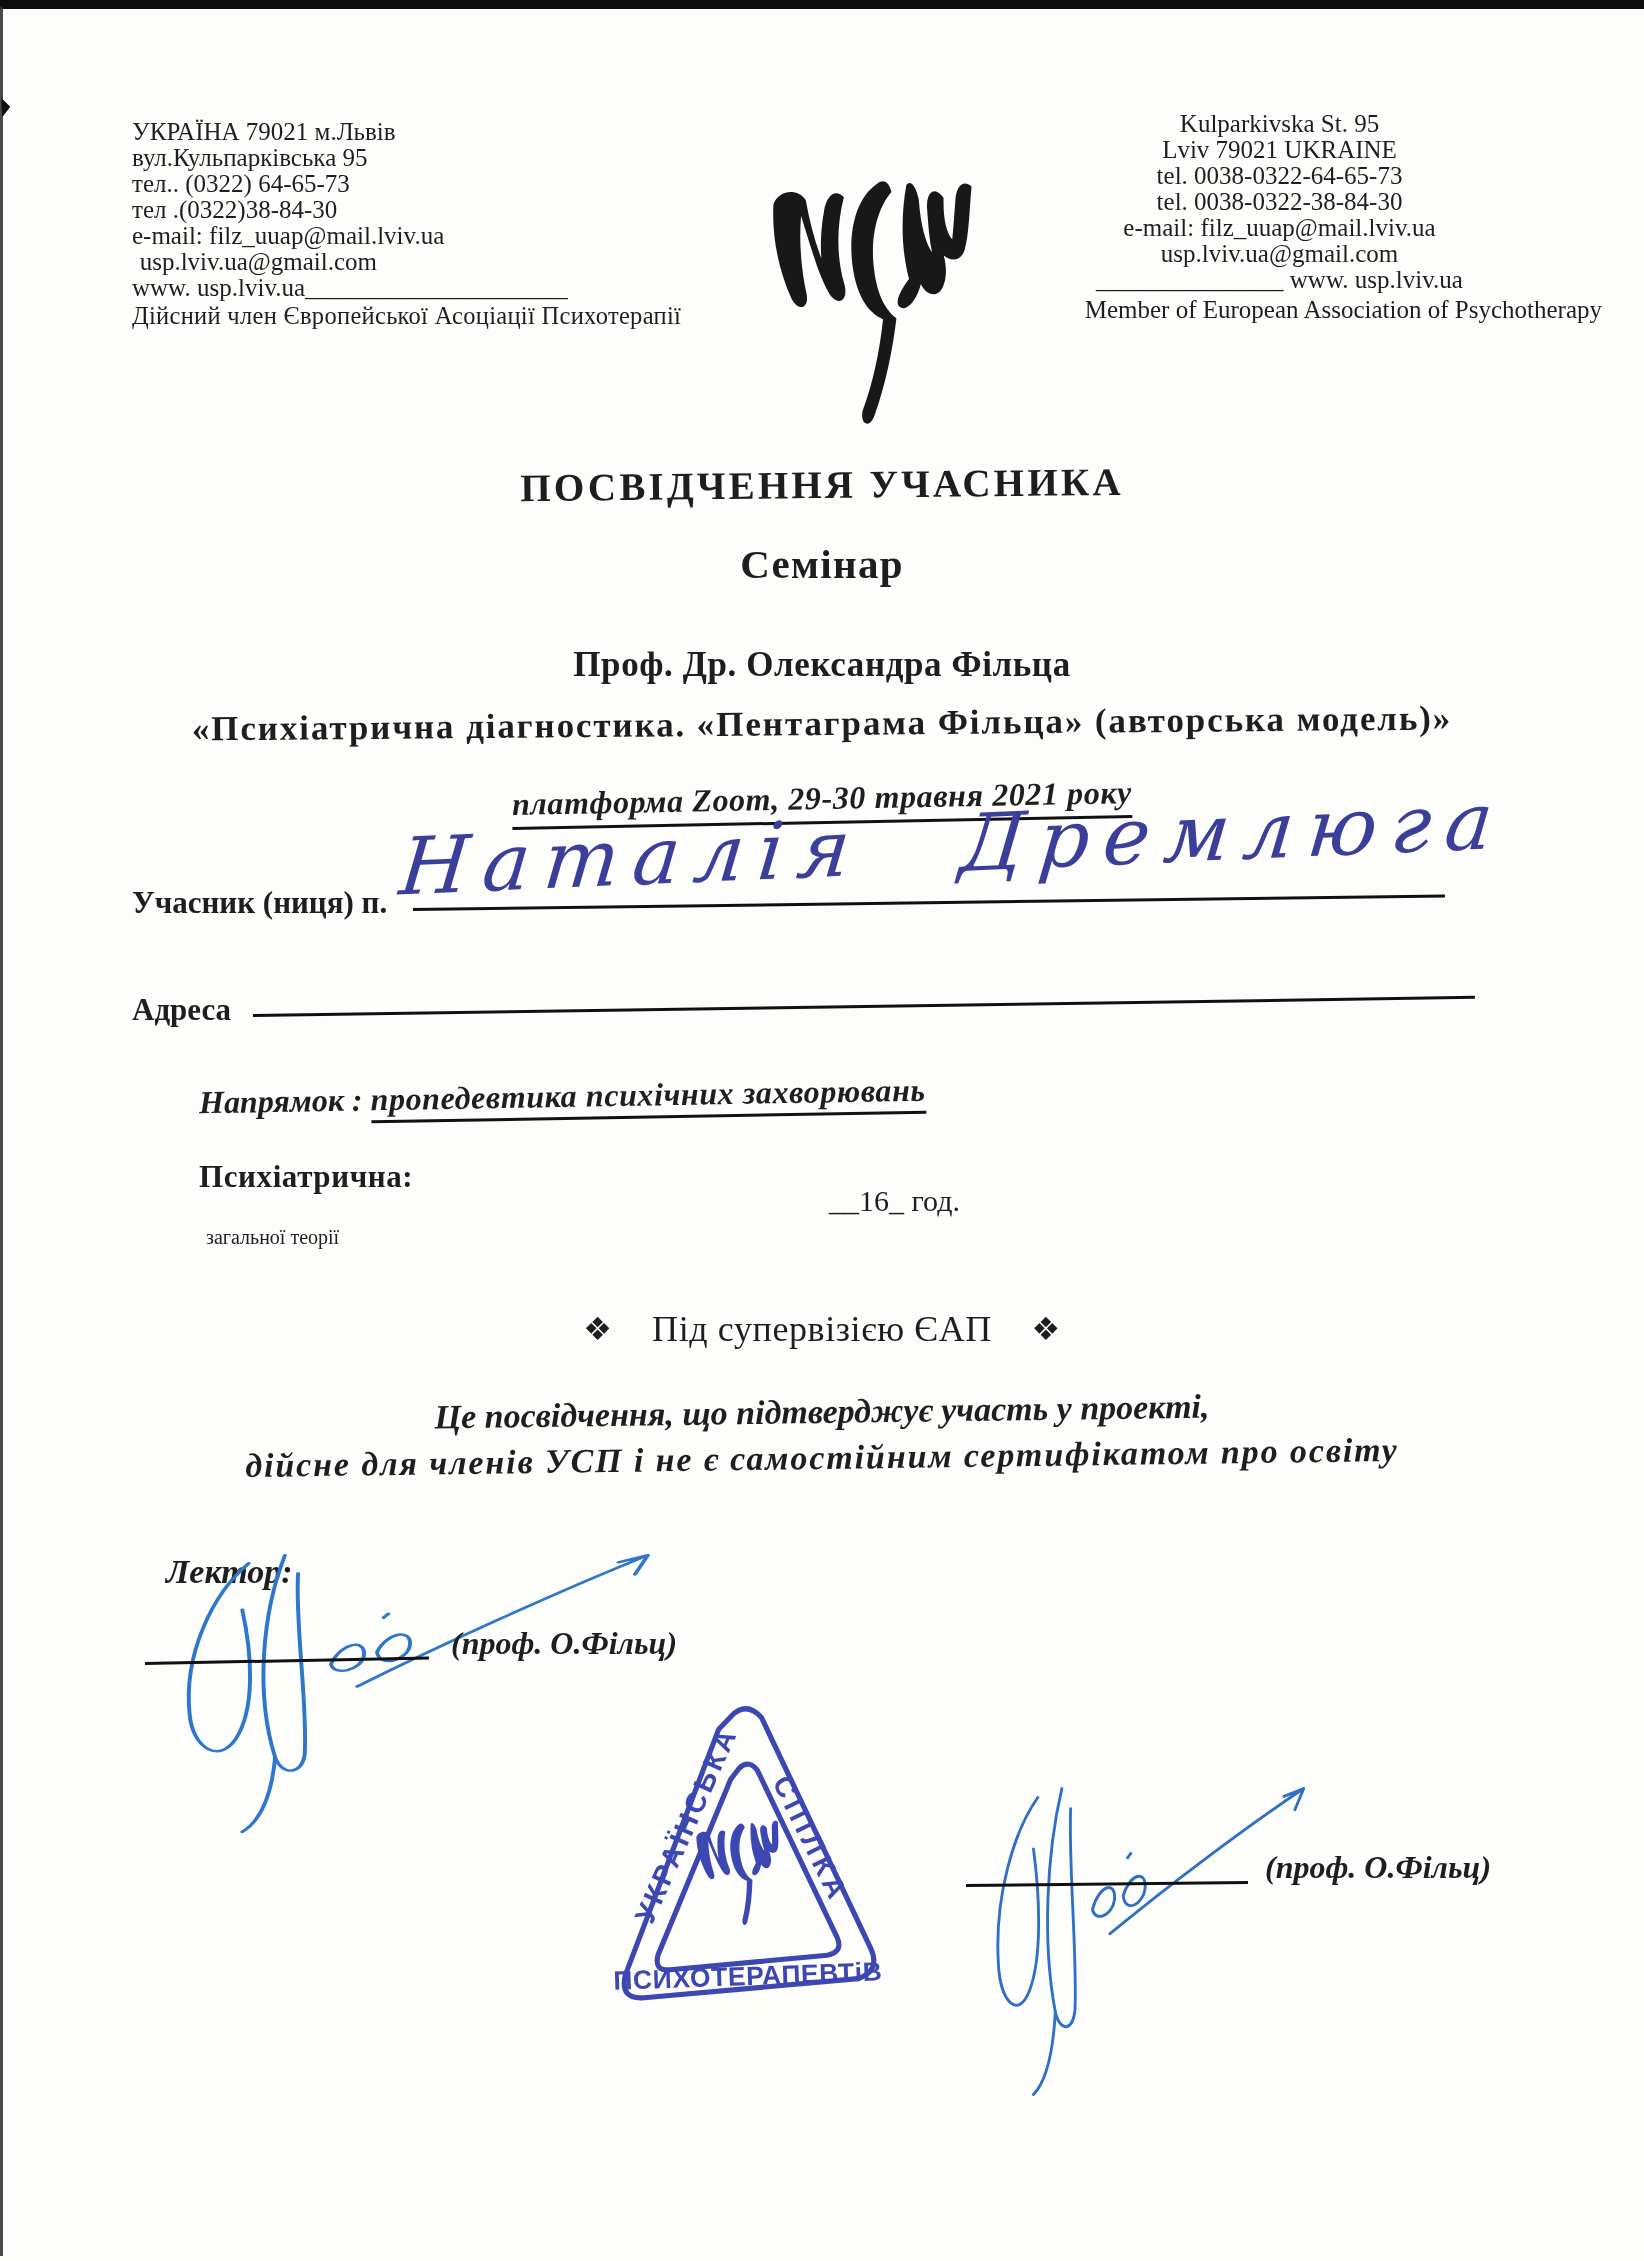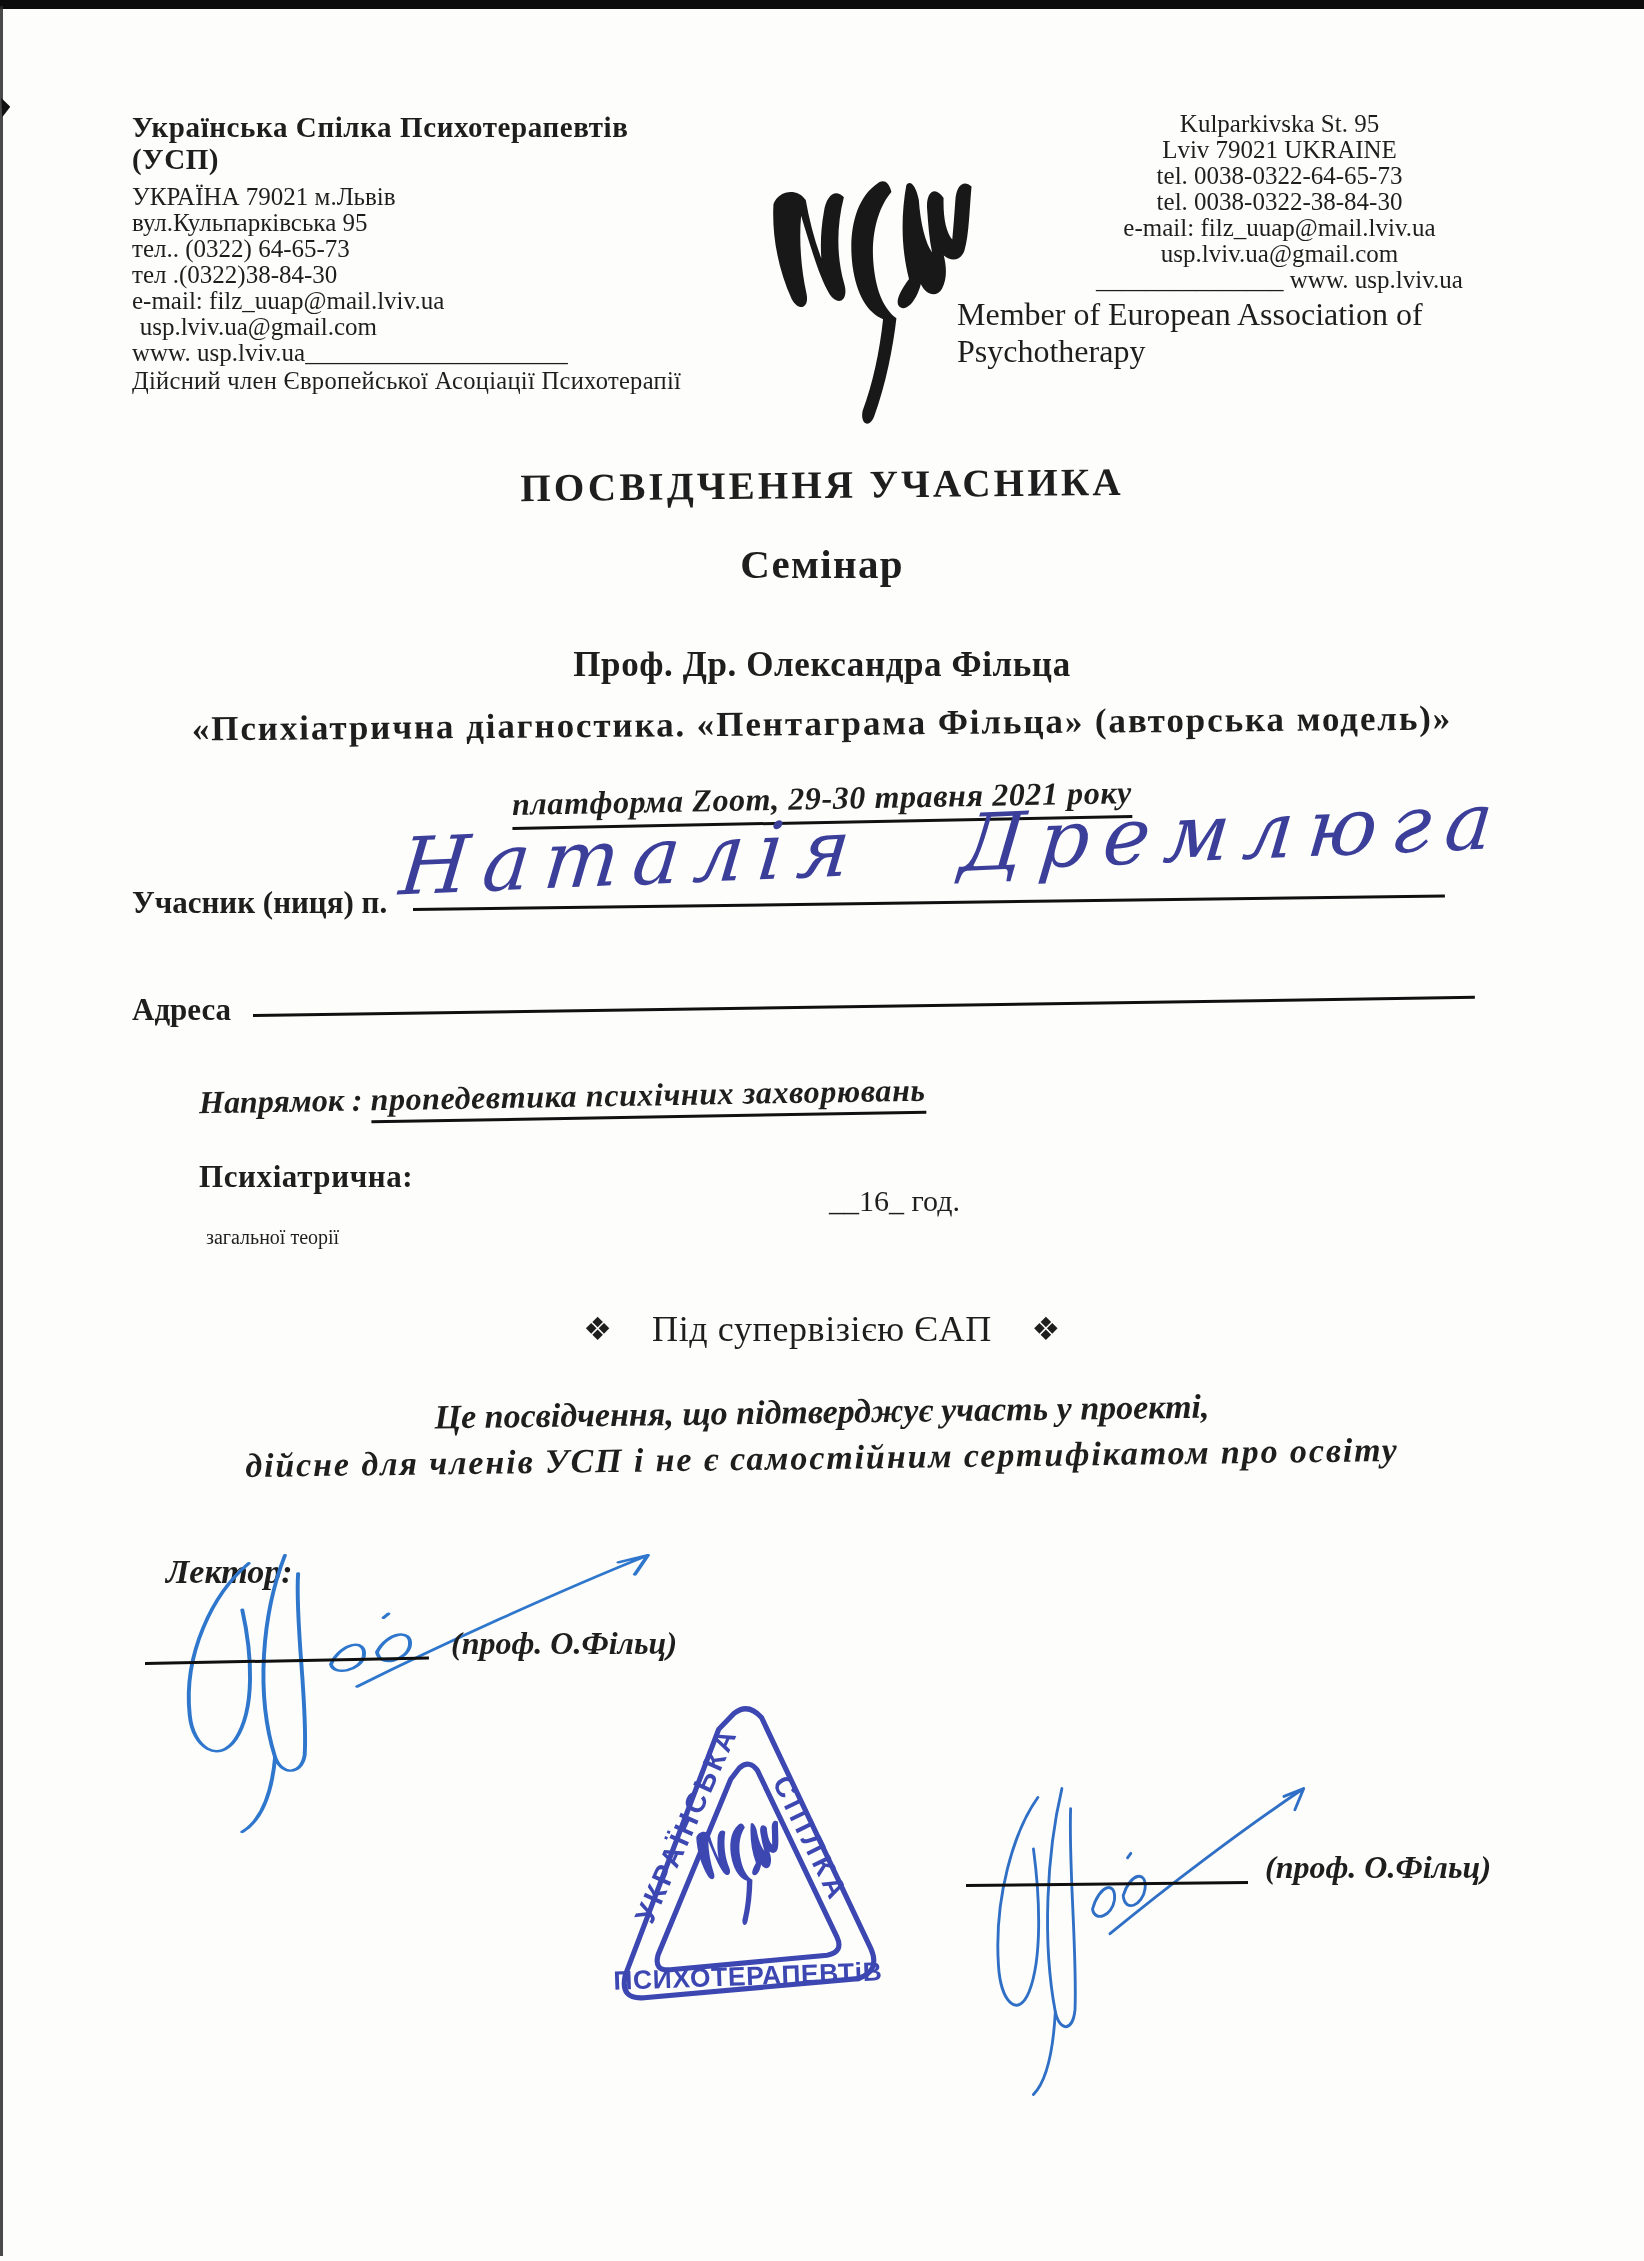--- a/index.html
+++ b/index.html
@@ -12,21 +12,21 @@
   .scan-speck{left:1.3px;top:98px;width:9px;height:19.3px;background:#111;
               clip-path:polygon(0 0,100% 45%,10% 100%);}
   
   .org-left{left:132px;top:111px;width:619px;}
   .org-left .org-name{font-size:29px;font-weight:bold;line-height:1.12;letter-spacing:0.6px;}
   .org-left .org-line{font-size:25px;line-height:26px;}
   .org-left .org-member{font-size:24.5px;margin-top:1.3px;letter-spacing:0.3px;}
   .org-right{left:996px;top:102px;width:567px;text-align:center;}
   .org-right .org-name{font-size:29px;font-weight:bold;line-height:1.1;}
   .org-right .org-line{font-size:25px;line-height:26px;}
-  .org-right .org-member{font-size:32px;margin-top:2.6px;margin-left:-39px;width:645px;text-align:left;}
+  .org-right .org-member{font-size:25px;margin-top:2.6px;margin-left:-39px;width:645px;text-align:right;}
   .logo-box{left:753px;top:143px;width:239px;height:297px;}
   
   .center{left:0;width:1644px;text-align:center;}
   .doc-title{top:462px;font-size:39px;font-weight:bold;letter-spacing:3.2px;transform:rotate(-.6deg);}
   .doc-subtitle{top:540px;font-size:41px;font-weight:bold;letter-spacing:1.3px;}
   .sem-lecturer{top:645px;font-size:35px;font-weight:bold;letter-spacing:0.6px;}
   .sem-topic{top:704px;font-size:35px;font-weight:bold;letter-spacing:1.9px;transform:rotate(-.5deg);}
   .sem-platform{top:780px;font-size:32px;font-weight:bold;font-style:italic;}
   .sem-platform span{display:inline-block;border-bottom:3.2px solid #111;padding-bottom:3.9px;
                      transform:rotate(-1.1deg);letter-spacing:0.6px;}
@@ -92,24 +92,20 @@
         <path d="M112,130 C118,108 134,104 132,122 C130,136 114,142 112,130"></path>
         <path d="M140,118 C146,98 162,94 160,112 C158,126 142,134 140,118"></path>
         <path d="M144,84 L147,80"></path>
         <path d="M128,152 C180,110 250,58 305,22 M305,22 L287,29 M305,22 L297,41"></path>
         <path d="M78,222 C76,258 70,284 58,296"></path>
       </g>
     </defs>
   </svg>
 
   <div class="abs org-left">
-    <div class="org-name">
-      <div>Українська Спілка Психотерапевтів</div>
-      <div>(УСП)</div>
-    </div>
     <div style="height:7.7px"></div>
     <div class="org-line">УКРАЇНА 79021  м.Львів</div>
     <div class="org-line">вул.Кульпарківська 95</div>
     <div class="org-line">тел.. (0322) 64-65-73</div>
     <div class="org-line">тел .(0322)38-84-30</div>
     <div class="org-line">e-mail: filz_uuap@mail.lviv.ua</div>
     <div class="org-line" style="padding-left:7.7px">usp.lviv.ua@gmail.com</div>
     <div class="org-line">www. usp.lviv.ua_____________________</div>
     <div class="org-member">Дійсний член Європейської Асоціації Психотерапії</div>
   </div>

